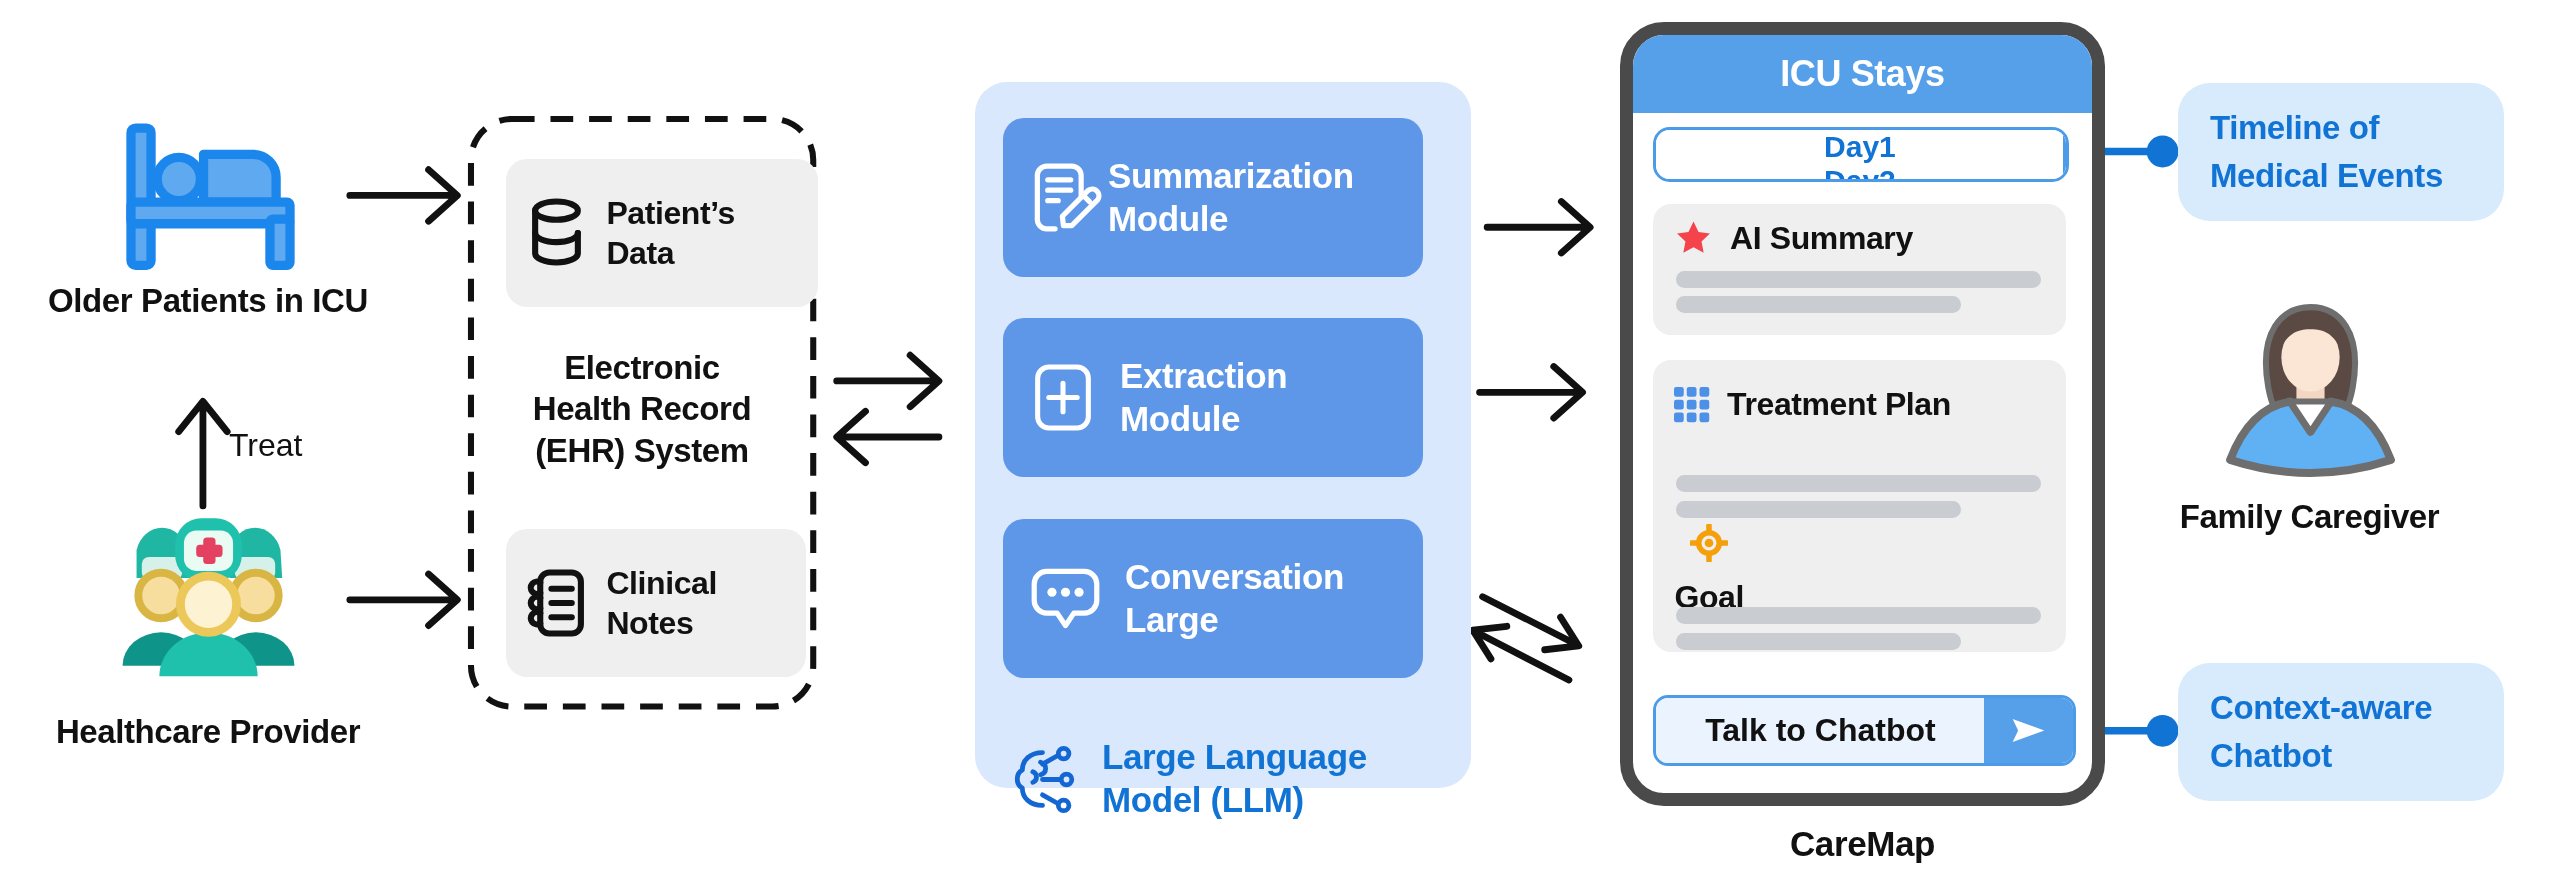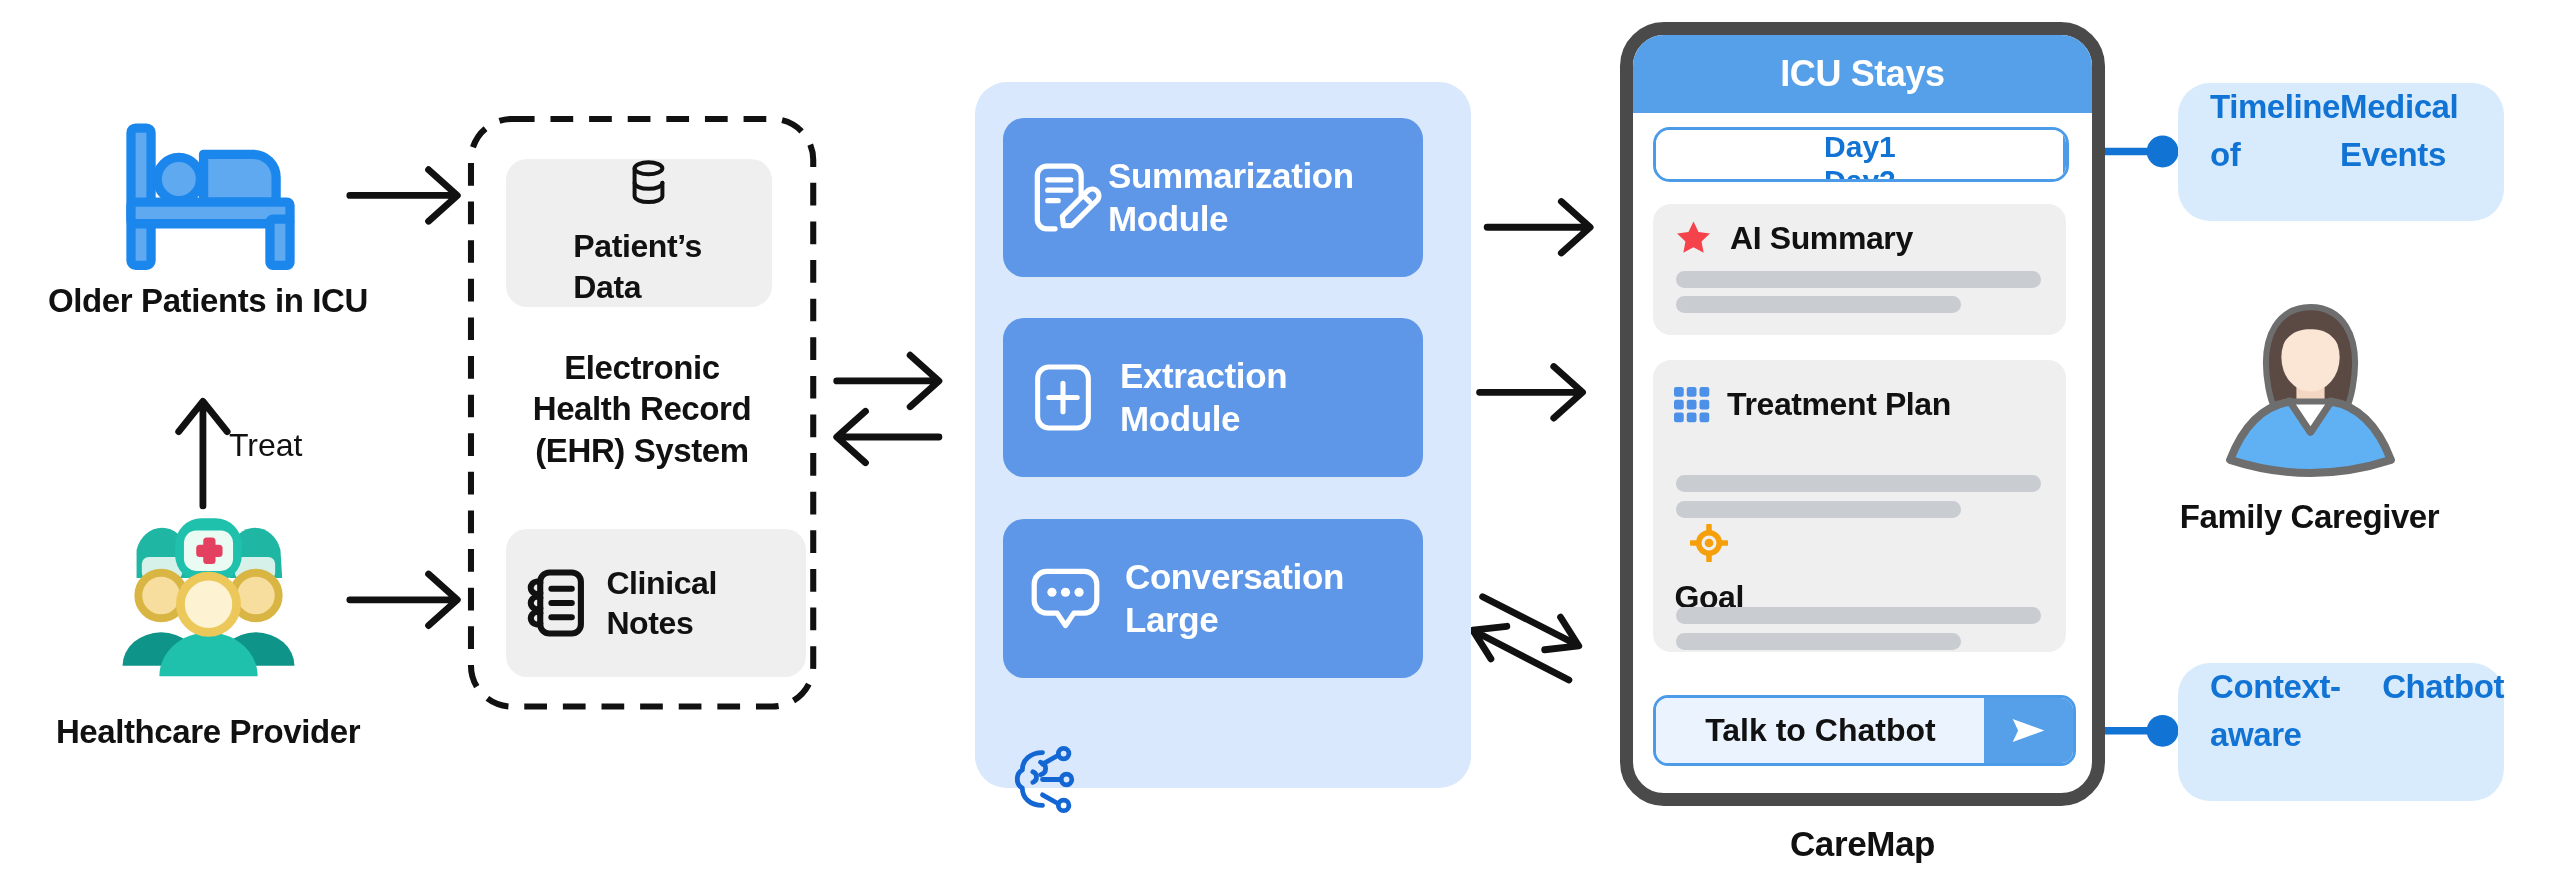--- a/index.html
+++ b/index.html
@@ -51,21 +51,21 @@
   .tab.active{background:var(--phone-accent);color:#fff;}
   .phone-card{position:absolute;left:20.4px;width:413px;background:var(--card-gray);border-radius:18px;}
   .card-row{position:absolute;display:flex;align-items:center;gap:16.7px;}
   .card-title{font-weight:bold;font-size:32px;letter-spacing:-0.4px;}
   .ph-bar{position:absolute;left:23px;height:16.7px;border-radius:8.3px;background:var(--bar-gray);}
   .chat-button{position:absolute;left:20.4px;top:660px;width:423px;height:71px;border:3.8px solid var(--tab-border);border-radius:15px;display:flex;overflow:hidden;}
   .chat-button .chat-label{flex:1;background:var(--chat-button-bg);display:flex;align-items:center;justify-content:center;font-weight:bold;font-size:32px;color:#111;}
   .chat-button .chat-send{width:89px;background:var(--phone-accent);display:flex;align-items:center;justify-content:center;}
   .device-label{left:1620px;top:824px;width:485px;text-align:center;font-weight:bold;font-size:35px;letter-spacing:-0.4px;}
 
-  .callout{background:var(--callout-bg);border-radius:32px;width:326px;height:138px;display:flex;flex-direction:row;justify-content:center;padding-left:32px;}
+  .callout{background:var(--callout-bg);border-radius:32px;width:326px;height:138px;display:flex;flex-direction:column;justify-content:center;padding-left:32px;}
   .callout .callout-line{color:var(--blue-text);font-weight:bold;font-size:33px;line-height:1.45;letter-spacing:-0.4px;}
 </style>
 </head>
 <body>
 
 <div class="stage">
 
   <svg class="overlay" viewBox="0 0 3402 1158">
     <rect x="622" y="157" width="452" height="776" rx="54" fill="none" stroke="#111111" stroke-width="8" stroke-dasharray="30 21"></rect>
     <g fill="none" stroke="#111111" stroke-width="9" stroke-linecap="round" stroke-linejoin="round">
@@ -113,21 +113,21 @@
       <path d="M60,92 a22,19 0 0 1 44,0 z" fill="#0E9488"></path>
       <path d="M27,98 a28,25 0 0 1 56,0 z" fill="#1FC0AC"></path>
       <rect x="36" y="8" width="38" height="36" rx="15" fill="#1FC0AC"></rect>
       <rect x="41" y="15" width="28" height="23" rx="7" fill="#EAFBF4"></rect>
       <rect x="52" y="19" width="7" height="15" rx="2" fill="#E4405F"></rect>
       <rect x="48" y="23" width="15" height="7" rx="2" fill="#E4405F"></rect>
       <circle cx="55" cy="57" r="16" fill="#FDF3D2" stroke="#ECC75A" stroke-width="5"></circle>
     </svg>
     <div class="abs actor-label" style="left:15px;top:713px;width:386px;">Healthcare Provider</div>
 
-    <div class="abs ehr-card" style="left:506px;top:159px;width:266px;height:148px;flex-direction:column;">
+    <div class="abs ehr-card" style="left:506px;top:159px;width:312px;height:148px;">
       <svg width="61" height="74" viewBox="0 0 60 72">
         <g fill="none" stroke="#111" stroke-width="6" stroke-linecap="round">
           <ellipse cx="30" cy="14" rx="21" ry="9"></ellipse>
           <path d="M9,14 V36 a21,9 0 0 0 42,0"></path>
           <path d="M9,36 V56 a21,9 0 0 0 42,0 V36"></path>
         </g>
       </svg>
       <div class="card-label" style="width:151px;">Patient’s Data</div>
     </div>
 
@@ -196,20 +196,21 @@
             <path d="M28,30 c5,2 5,9 0,11"></path>
             <path d="M36,20 c7,2 7,11 0,13"></path>
             <line x1="38" y1="22" x2="54" y2="13"></line>
             <line x1="38" y1="38" x2="56" y2="38"></line>
             <line x1="38" y1="54" x2="54" y2="63"></line>
           </g>
           <circle cx="60" cy="11" r="5.5" fill="none" stroke="#1467D2" stroke-width="5"></circle>
           <circle cx="63" cy="38" r="5.5" fill="none" stroke="#1467D2" stroke-width="5"></circle>
           <circle cx="60" cy="65" r="5.5" fill="none" stroke="#1467D2" stroke-width="5"></circle>
         </svg>
+        <div class="llm-label">Large Language Model (LLM)</div>
       </div>
     </div>
 
     <div class="abs phone">
       <div class="phone-header">
         <div class="phone-header-title">ICU Stays</div>
       </div>
 
       <div class="tab-bar">
         <div class="tab sep">Day1</div>

